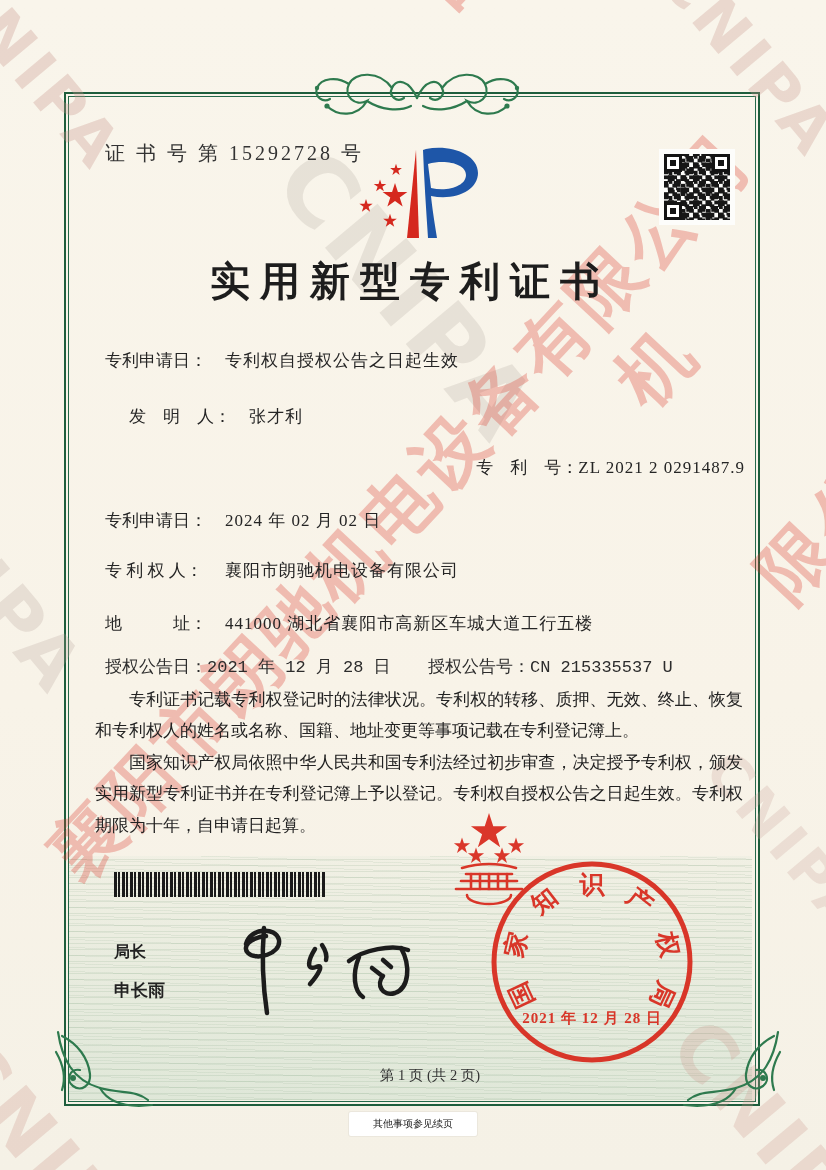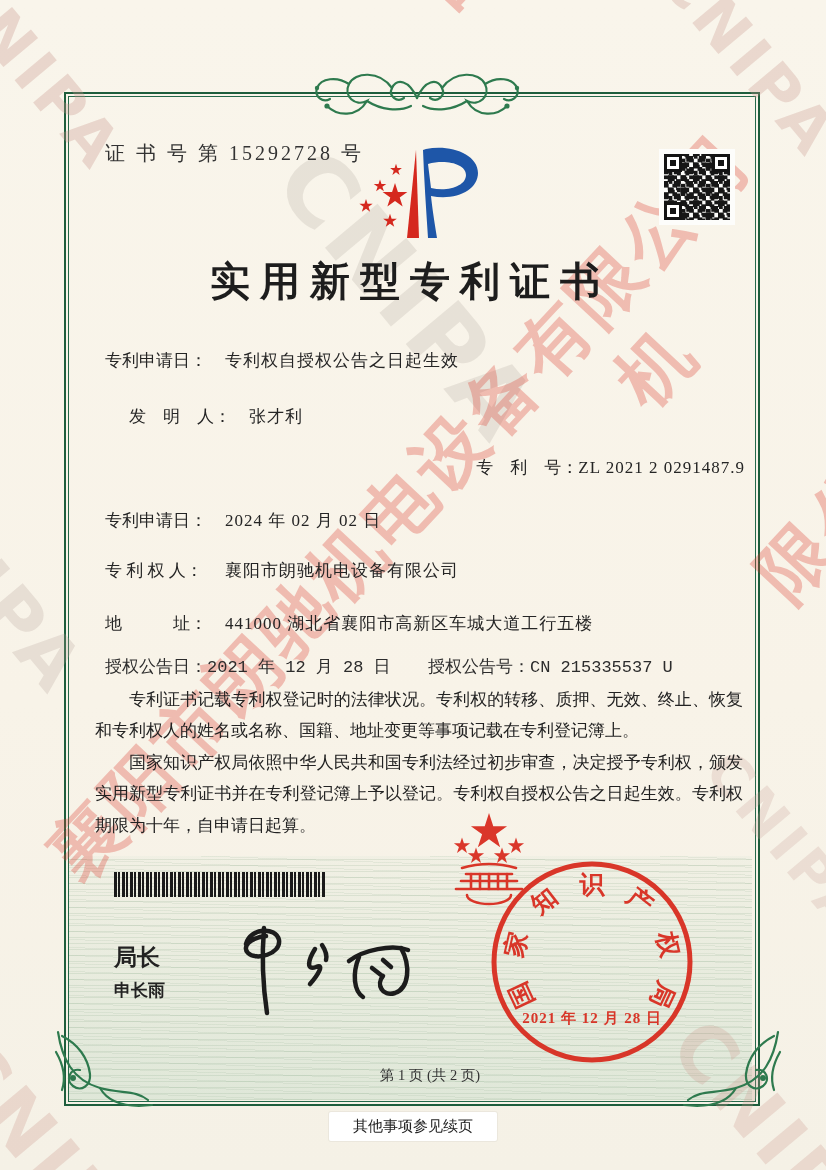--- a/index.html
+++ b/index.html
@@ -65,21 +65,21 @@
   .frow .val{letter-spacing:1px;}
   .r0{top:349px;} .r1{top:405px;margin-left:24px;} .r2{top:456px;text-align:right;} .r3{top:509px;} .r4{top:559px;} .r5{top:612px;}
   .grant{position:absolute;left:105px;top:655px;width:640px;font-size:17px;white-space:nowrap;font-family:Liberation Mono, monospace;}
   .grant .g2{position:absolute;left:323px;top:0;}
   .paras{position:absolute;left:95px;top:684px;width:648px;font-size:17px;line-height:1.85;color:#222;}
   .paras p{margin:0;text-indent:2em;text-align:justify;}
   .barcode{position:absolute;left:114px;top:872px;width:212px;height:25px;
     background:
       repeating-linear-gradient(90deg,#1a1a1a 0 2px,transparent 2px 4px),
       repeating-linear-gradient(90deg,#1a1a1a 0 3px,transparent 3px 8px);}
-  .signer-title{position:absolute;left:114px;top:942px;font-size:23px;font-weight:600;
+  .signer-title{position:absolute;left:114px;top:942px;font-size:16px;font-weight:600;
     font-family:"DejaVu Sans","Liberation Sans",sans-serif;color:#222;}
   .signer-name{position:absolute;left:114px;top:979px;font-size:17px;font-weight:600;
     font-family:"DejaVu Sans","Liberation Sans",sans-serif;color:#222;}
   .signature{position:absolute;left:222px;top:916px;}
   
   .seal{position:absolute;left:489px;top:859px;width:206px;height:206px;z-index:3;opacity:.93;}
   .seal svg{position:absolute;left:0;top:0;}
   .seal-char{position:absolute;left:50%;top:50%;font-size:25px;font-weight:700;color:#d8281b;
     font-family:"Liberation Serif","DejaVu Serif",serif;}
   .sc0{transform:translate(-50%,-50%) rotate(-115deg) translateY(-78px);}
@@ -88,21 +88,21 @@
   .sc3{transform:translate(-50%,-50%) rotate(0deg)    translateY(-78px);}
   .sc4{transform:translate(-50%,-50%) rotate(38deg)   translateY(-78px);}
   .sc5{transform:translate(-50%,-50%) rotate(77deg)   translateY(-78px);}
   .sc6{transform:translate(-50%,-50%) rotate(115deg)  translateY(-78px);}
   .seal-emblem{left:50%;top:47%;transform:translate(-50%,-50%);}
   .seal-date{position:absolute;left:0;top:150px;width:206px;text-align:center;
     font-size:15px;font-weight:700;color:#d8281b;letter-spacing:1px;white-space:nowrap;}
   .page-info{position:absolute;left:64px;top:1066px;width:732px;text-align:center;
     font-size:14.5px;color:#333;}
   .note-box{position:absolute;left:50%;top:1112px;transform:translateX(-50%);
-    background:#fff;padding:5px 24px;font-size:15px;color:#222;border-radius:2px;
+    background:#fff;padding:5px 24px;font-size:10px;color:#222;border-radius:2px;
     box-shadow:0 0 0 1px rgba(0,0,0,.04);z-index:2;white-space:nowrap;}
 </style>
 </head>
 <body>
 
 <div class="page">
 
   <span class="wm wm-cnipa wm1">CNIPA</span>
   <span class="wm wm-cnipa wm2">CNIPA</span>
   <span class="wm wm-cnipa wm3">CNIPA</span>

